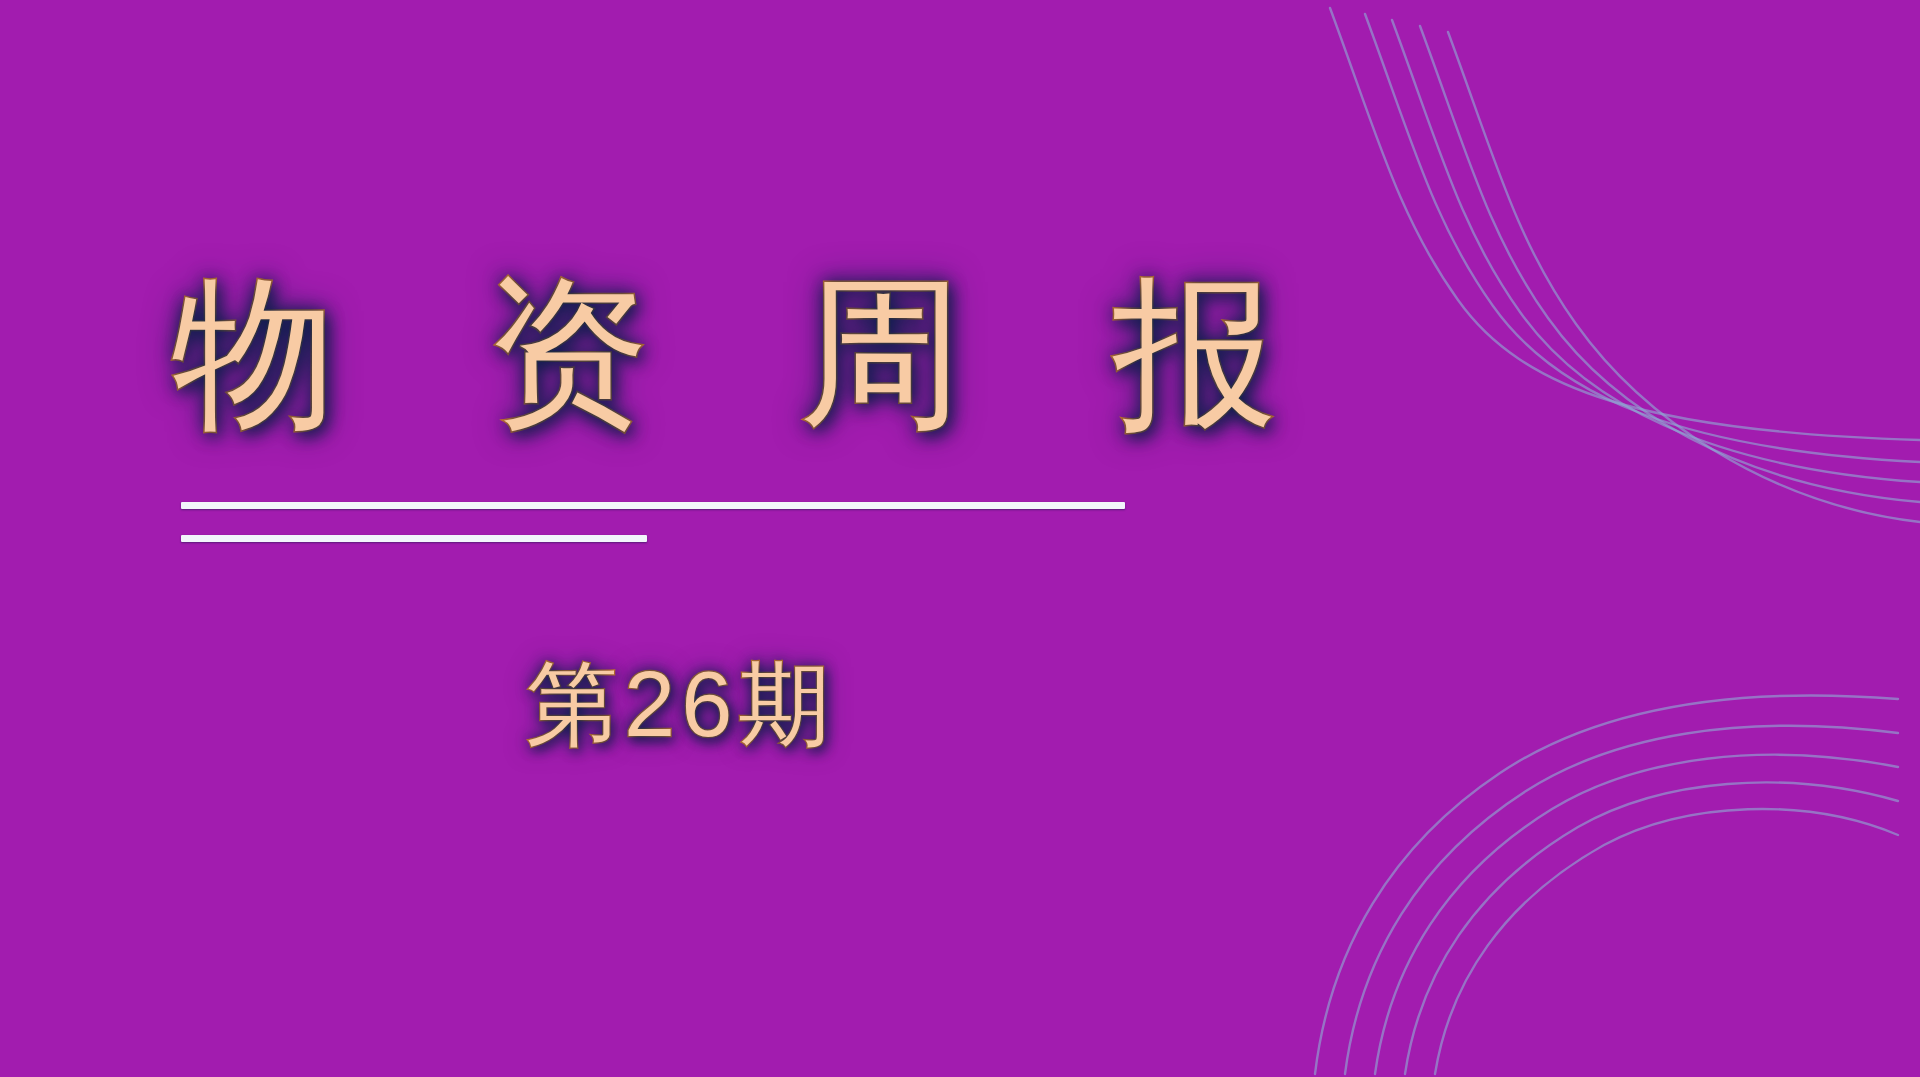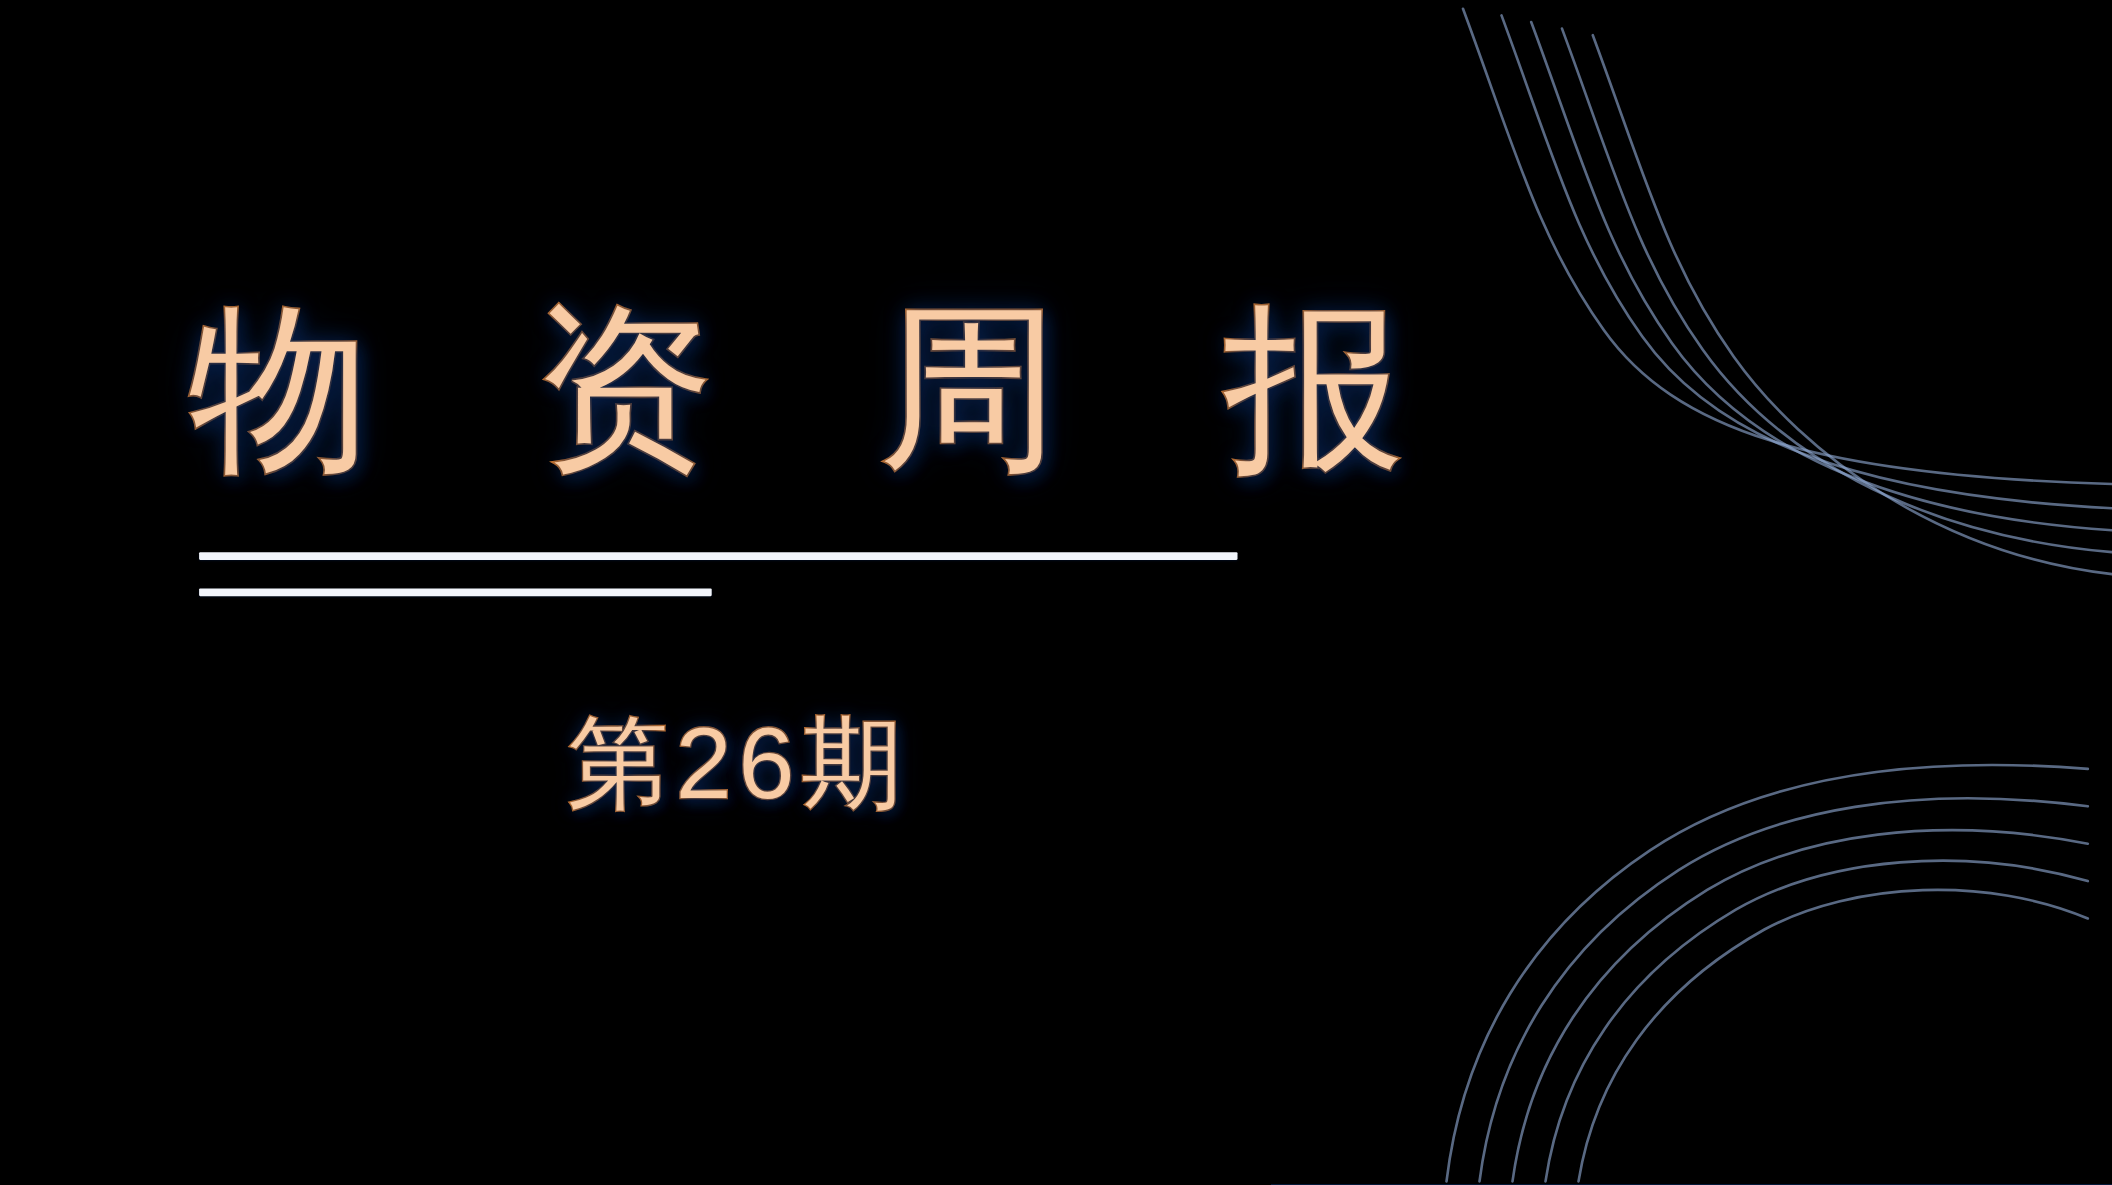--- a/index.html
+++ b/index.html
@@ -10,21 +10,21 @@
   }
   body {
     font-family: "Liberation Sans", "DejaVu Sans", sans-serif;
   }
 
   #slide {
     position: relative;
     width: 1920px;
     height: 1077px;
     overflow: hidden;
-    background: #000000;
+    background: #a21caf;
   }
 
   
   .deco-svg {
     position: absolute;
     pointer-events: none;
   }
   #deco-top-right {
     top: 0;
     right: 0;
@@ -99,21 +99,21 @@
     line-height: 1.15;
     letter-spacing: 6px;
     white-space: nowrap;
     color: #f8cba4;
     -webkit-text-stroke: 2.4px #e8832c;
     paint-order: stroke fill;
     text-shadow:
        0 0 14px rgba(8, 32, 74, 0.9),
        0 0 26px rgba(8, 32, 74, 0.7),
        3px 5px 12px rgba(6, 26, 62, 0.78);
-    margin: 4px;
+    margin: 14px;
   }
 </style>
 </head>
 <body>
 
 <div id="slide">
 
   <svg id="deco-top-right" class="deco-svg" viewBox="0 0 640 560" aria-hidden="true">
     <path class="deco-path" d="M 50,8   C 96,132 118,216 178,300 C 242,390 366,432 640,440"></path>
     <path class="deco-path" d="M 85,14  C 131,138 153,222 213,306 C 277,396 401,450 640,462"></path>

